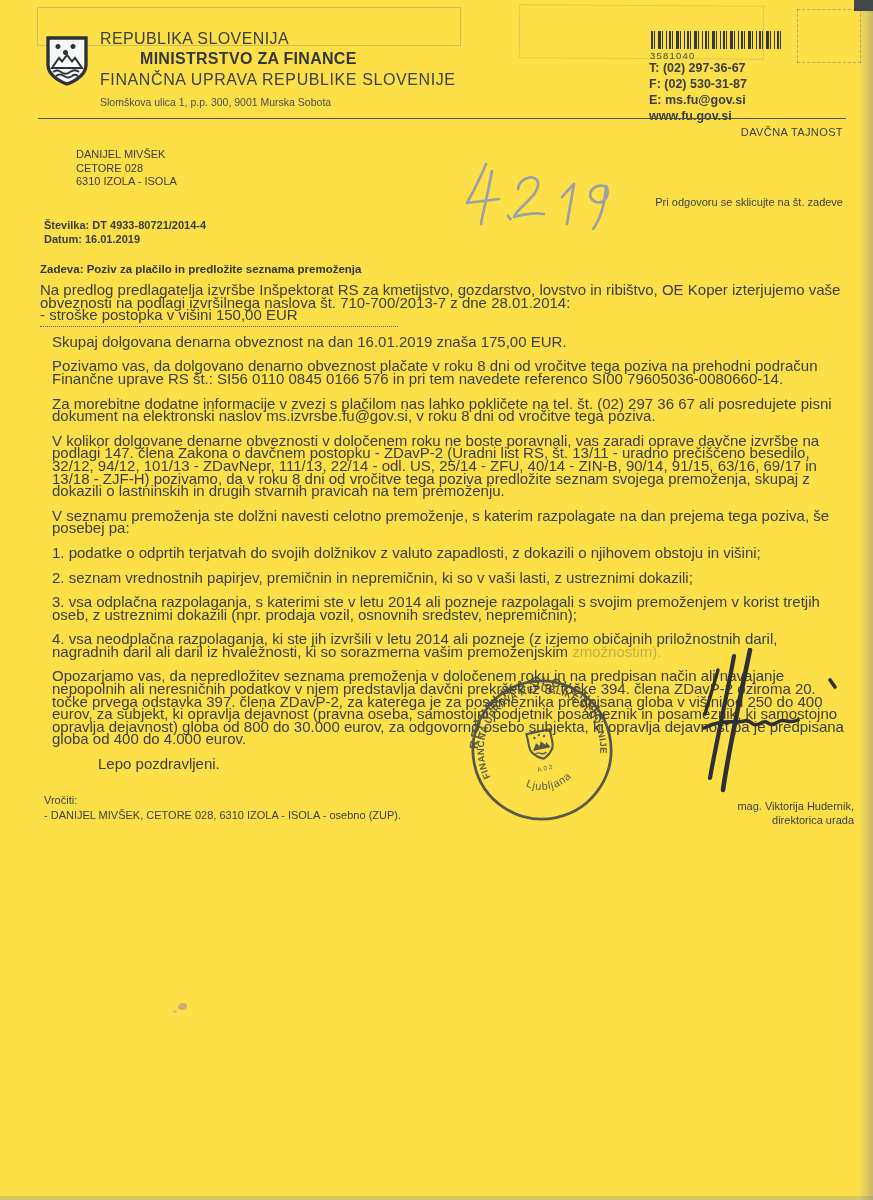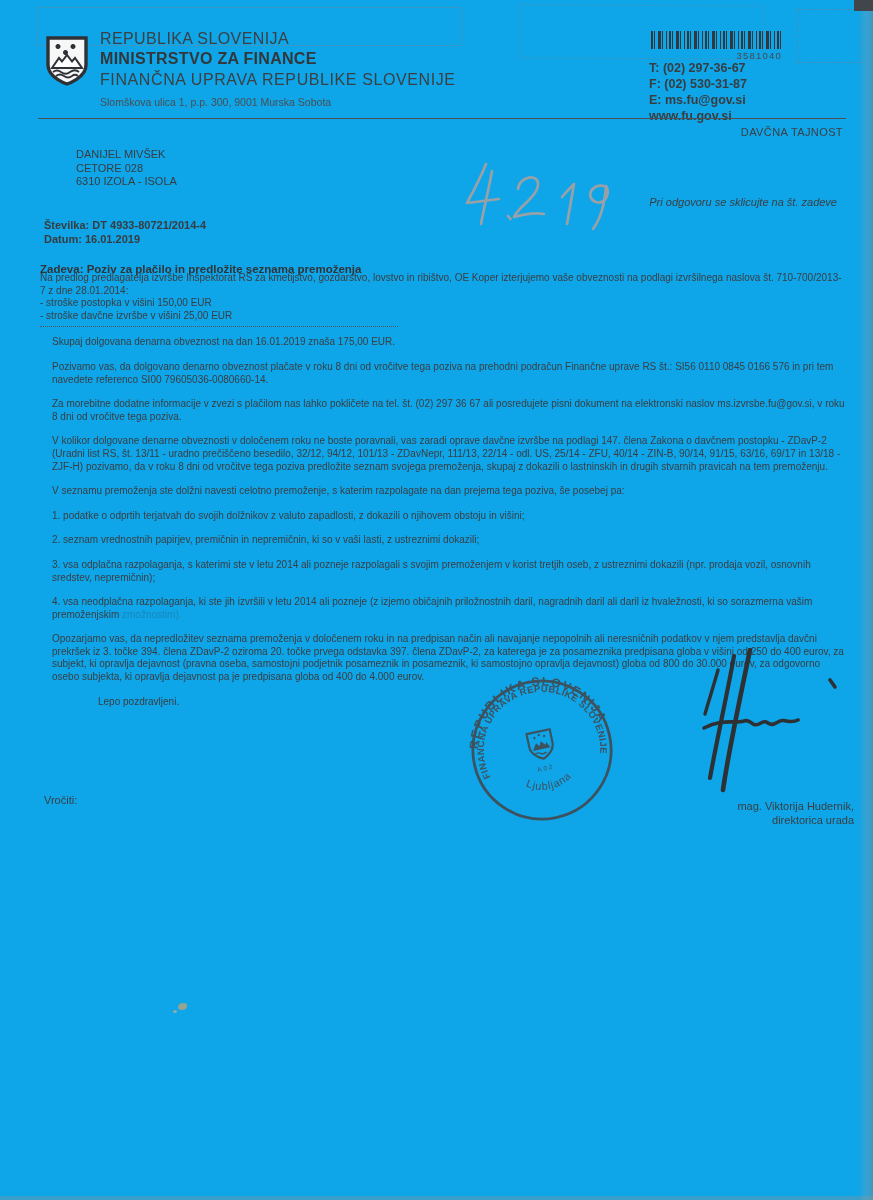--- a/index.html
+++ b/index.html
@@ -1,62 +1,62 @@
 <!DOCTYPE html>
 <html><head>
 <meta charset="utf-8">
 <style>
   html,body { margin:0; padding:0; background:#dadddd; }
   .page {
     position:relative; width:873px; height:1200px; margin:0 auto;
-    background:#0ea5e9;
+    background:#fde047;
     font-family:"Liberation Sans", sans-serif;
     color:#393d40; overflow:hidden;
   }
   
   .edge-right { position:absolute; top:0; right:0; width:15px; height:1200px;
     background:linear-gradient(90deg, rgba(160,168,170,0) 0%, rgba(150,158,160,.30) 55%, rgba(125,132,134,.42) 100%); }
   .corner-tr { position:absolute; top:0; right:0; width:19px; height:11px; background:#41464a; }
   .edge-bottom { position:absolute; left:0; bottom:0; width:100%; height:4px; background:rgba(140,148,150,.35); }
   .artifact-a { position:absolute; left:37px; top:7px; width:422px; height:37px; border:1px solid rgba(125,135,140,.38); }
   .artifact-b { position:absolute; left:519px; top:5px; width:243px; height:52px; border:1px solid rgba(125,135,140,.25); transform:rotate(.3deg); }
   .artifact-c { position:absolute; left:797px; top:9px; width:62px; height:52px; border:1px dashed rgba(115,125,130,.55); }
   .speck { position:absolute; left:178px; top:1003px; width:9px; height:7px; background:#b9a57b; border-radius:60% 40% 55% 45%; opacity:.8; }
   .speck2 { position:absolute; left:173px; top:1010px; width:4px; height:3px; background:#c4b28c; border-radius:50%; opacity:.7; }
 
   
   .coa { position:absolute; left:44px; top:35px; }
   .hdr-text { position:absolute; left:100px; top:30px; }
   .hdr-country { font-size:16px; letter-spacing:.4px; color:#3c4043; }
-  .hdr-ministry { font-size:16px; font-weight:bold; letter-spacing:.3px; color:#33373a; margin-top:2px; }
+  .hdr-ministry { font-size:16px; font-weight:bold; letter-spacing:.3px; color:#33373a; margin-top:2px;margin-left:40px; }
   .hdr-agency { font-size:16px; letter-spacing:.6px; color:#3c4043; margin-top:3px; }
   .hdr-addr { font-size:10.5px; color:#4a4e51; margin-top:7px; }
 
-  .barcode-wrap { position:absolute; left:650px; top:31px; width:132px; text-align:right; }
+  .barcode-wrap { position:absolute; left:650px; top:31px; width:132px; text-align:left; }
   .barcode-bars { width:130px; height:18px; margin:0 auto;
     background:repeating-linear-gradient(90deg,
       #34383b 0px, #34383b 2px, transparent 2px, transparent 3px,
       #34383b 3px, #34383b 4px, transparent 4px, transparent 7px,
       #34383b 7px, #34383b 10px, transparent 10px, transparent 11px,
       #34383b 11px, #34383b 12px, transparent 12px, transparent 15px,
       #34383b 15px, #34383b 16px, transparent 16px, transparent 18px); }
   .barcode-num { font-size:9.5px; letter-spacing:1.2px; color:#45494c; margin-top:1px; }
   .contact { position:absolute; left:649px; top:60px; font-size:12.5px; line-height:16px; color:#393d40;font-weight:bold; }
   .hdr-rule { position:absolute; left:38px; top:118px; width:808px; height:0; border-top:1.6px solid #4b4f52; }
   .tajnost { position:absolute; right:30px; top:126px; font-size:11px; letter-spacing:.4px; color:#3c4043; }
 
   
   .recipient { position:absolute; left:44px; top:148px; font-size:11px; line-height:13.5px; color:#383c3f;margin-left:32px; }
   .handwriting { position:absolute; left:458px; top:158px; }
-  .reply-note { position:absolute; right:36px; top:196px; font-size:11px; color:#3b3f42;font-style:italic; }
+  .reply-note { position:absolute; right:30px; top:196px; font-size:11px; color:#3b3f42; }
   .reference { position:absolute; left:44px; top:219px; font-size:11px; line-height:13.5px; color:#383c3f;font-weight:bold; }
 
   
   .subject { position:absolute; left:40px; top:263px; font-size:11.5px; font-weight:bold; color:#313437; }
-  .body-text { position:absolute; left:40px; top:272px; width:806px; font-size:10px; line-height:12.6px; color:#3a3e41; }
+  .body-text { position:absolute; left:40px; top:284px; width:806px; font-size:15px; line-height:12.6px; color:#3a3e41; }
   .body-text p { margin:0 0 12px 12px; }
   .body-text .tight { margin:0; }
   .dotted-sep { width:358px; border-bottom:1px dotted #53575a; margin:4px 0 9px 0; }
   .faded { opacity:.30; }
   .closing { margin-top:1px;padding-left:46px; }
 
   
   .stamp { position:absolute; left:468px; top:676px; width:148px; height:148px; transform:rotate(-12deg); opacity:.88; }
   .stamp text { fill:#43474b; }
 
@@ -140,21 +140,20 @@
   <div class="reference">
     <div>Številka: DT 4933-80721/2014-4</div>
     <div>Datum: 16.01.2019</div>
   </div>
 
   <div class="subject">Zadeva: Poziv za plačilo in predložite seznama premoženja</div>
 
   <div class="body-text">
     <p class="tight">Na predlog predlagatelja izvršbe Inšpektorat RS za kmetijstvo, gozdarstvo, lovstvo in ribištvo, OE Koper izterjujemo vaše obveznosti na podlagi izvršilnega naslova št. 710-700/2013-7 z dne 28.01.2014:</p>
     <div>- stroške postopka v višini 150,00 EUR</div>
-    <div>- stroške davčne izvršbe v višini 25,00 EUR</div>
     <div class="dotted-sep"></div>
     <p>Skupaj dolgovana denarna obveznost na dan 16.01.2019 znaša 175,00 EUR.</p>
     <p>Pozivamo vas, da dolgovano denarno obveznost plačate v roku 8 dni od vročitve tega poziva na prehodni podračun Finančne uprave RS št.: SI56 0110 0845 0166 576 in pri tem navedete referenco SI00 79605036-0080660-14.</p>
     <p>Za morebitne dodatne informacije v zvezi s plačilom nas lahko pokličete na tel. št. (02) 297 36 67 ali posredujete pisni dokument na elektronski naslov ms.izvrsbe.fu@gov.si, v roku 8 dni od vročitve tega poziva.</p>
     <p>V kolikor dolgovane denarne obveznosti v določenem roku ne boste poravnali, vas zaradi oprave davčne izvršbe na podlagi 147. člena Zakona o davčnem postopku - ZDavP-2 (Uradni list RS, št. 13/11 - uradno prečiščeno besedilo, 32/12, 94/12, 101/13 - ZDavNepr, 111/13, 22/14 - odl. US, 25/14 - ZFU, 40/14 - ZIN-B, 90/14, 91/15, 63/16, 69/17 in 13/18 - ZJF-H) pozivamo, da v roku 8 dni od vročitve tega poziva predložite seznam svojega premoženja, skupaj z dokazili o lastninskih in drugih stvarnih pravicah na tem premoženju.</p>
     <p>V seznamu premoženja ste dolžni navesti celotno premoženje, s katerim razpolagate na dan prejema tega poziva, še posebej pa:</p>
     <p>1. podatke o odprtih terjatvah do svojih dolžnikov z valuto zapadlosti, z dokazili o njihovem obstoju in višini;</p>
     <p>2. seznam vrednostnih papirjev, premičnin in nepremičnin, ki so v vaši lasti, z ustreznimi dokazili;</p>
     <p>3. vsa odplačna razpolaganja, s katerimi ste v letu 2014 ali pozneje razpolagali s svojim premoženjem v korist tretjih oseb, z ustreznimi dokazili (npr. prodaja vozil, osnovnih sredstev, nepremičnin);</p>
     <p><span>4. vsa neodplačna razpolaganja, ki ste jih izvršili v letu 2014 ali pozneje (z izjemo običajnih priložnostnih daril, nagradnih daril ali daril iz hvaležnosti, ki so sorazmerna vašim premoženjskim </span><span class="faded">zmožnostim).</span></p>
@@ -203,15 +202,16 @@
     </svg>
   </div>
 
   <div class="sig-name">
     <div>mag. Viktorija Hudernik,</div>
     <div>direktorica urada</div>
   </div>
 
   <div class="delivery">
     <div>Vročiti:</div>
+    <div>- DANIJEL MIVŠEK, CETORE 028, 6310 IZOLA - ISOLA - osebno (ZUP).</div>
   </div>
 
 </div>
 
 </body></html>

